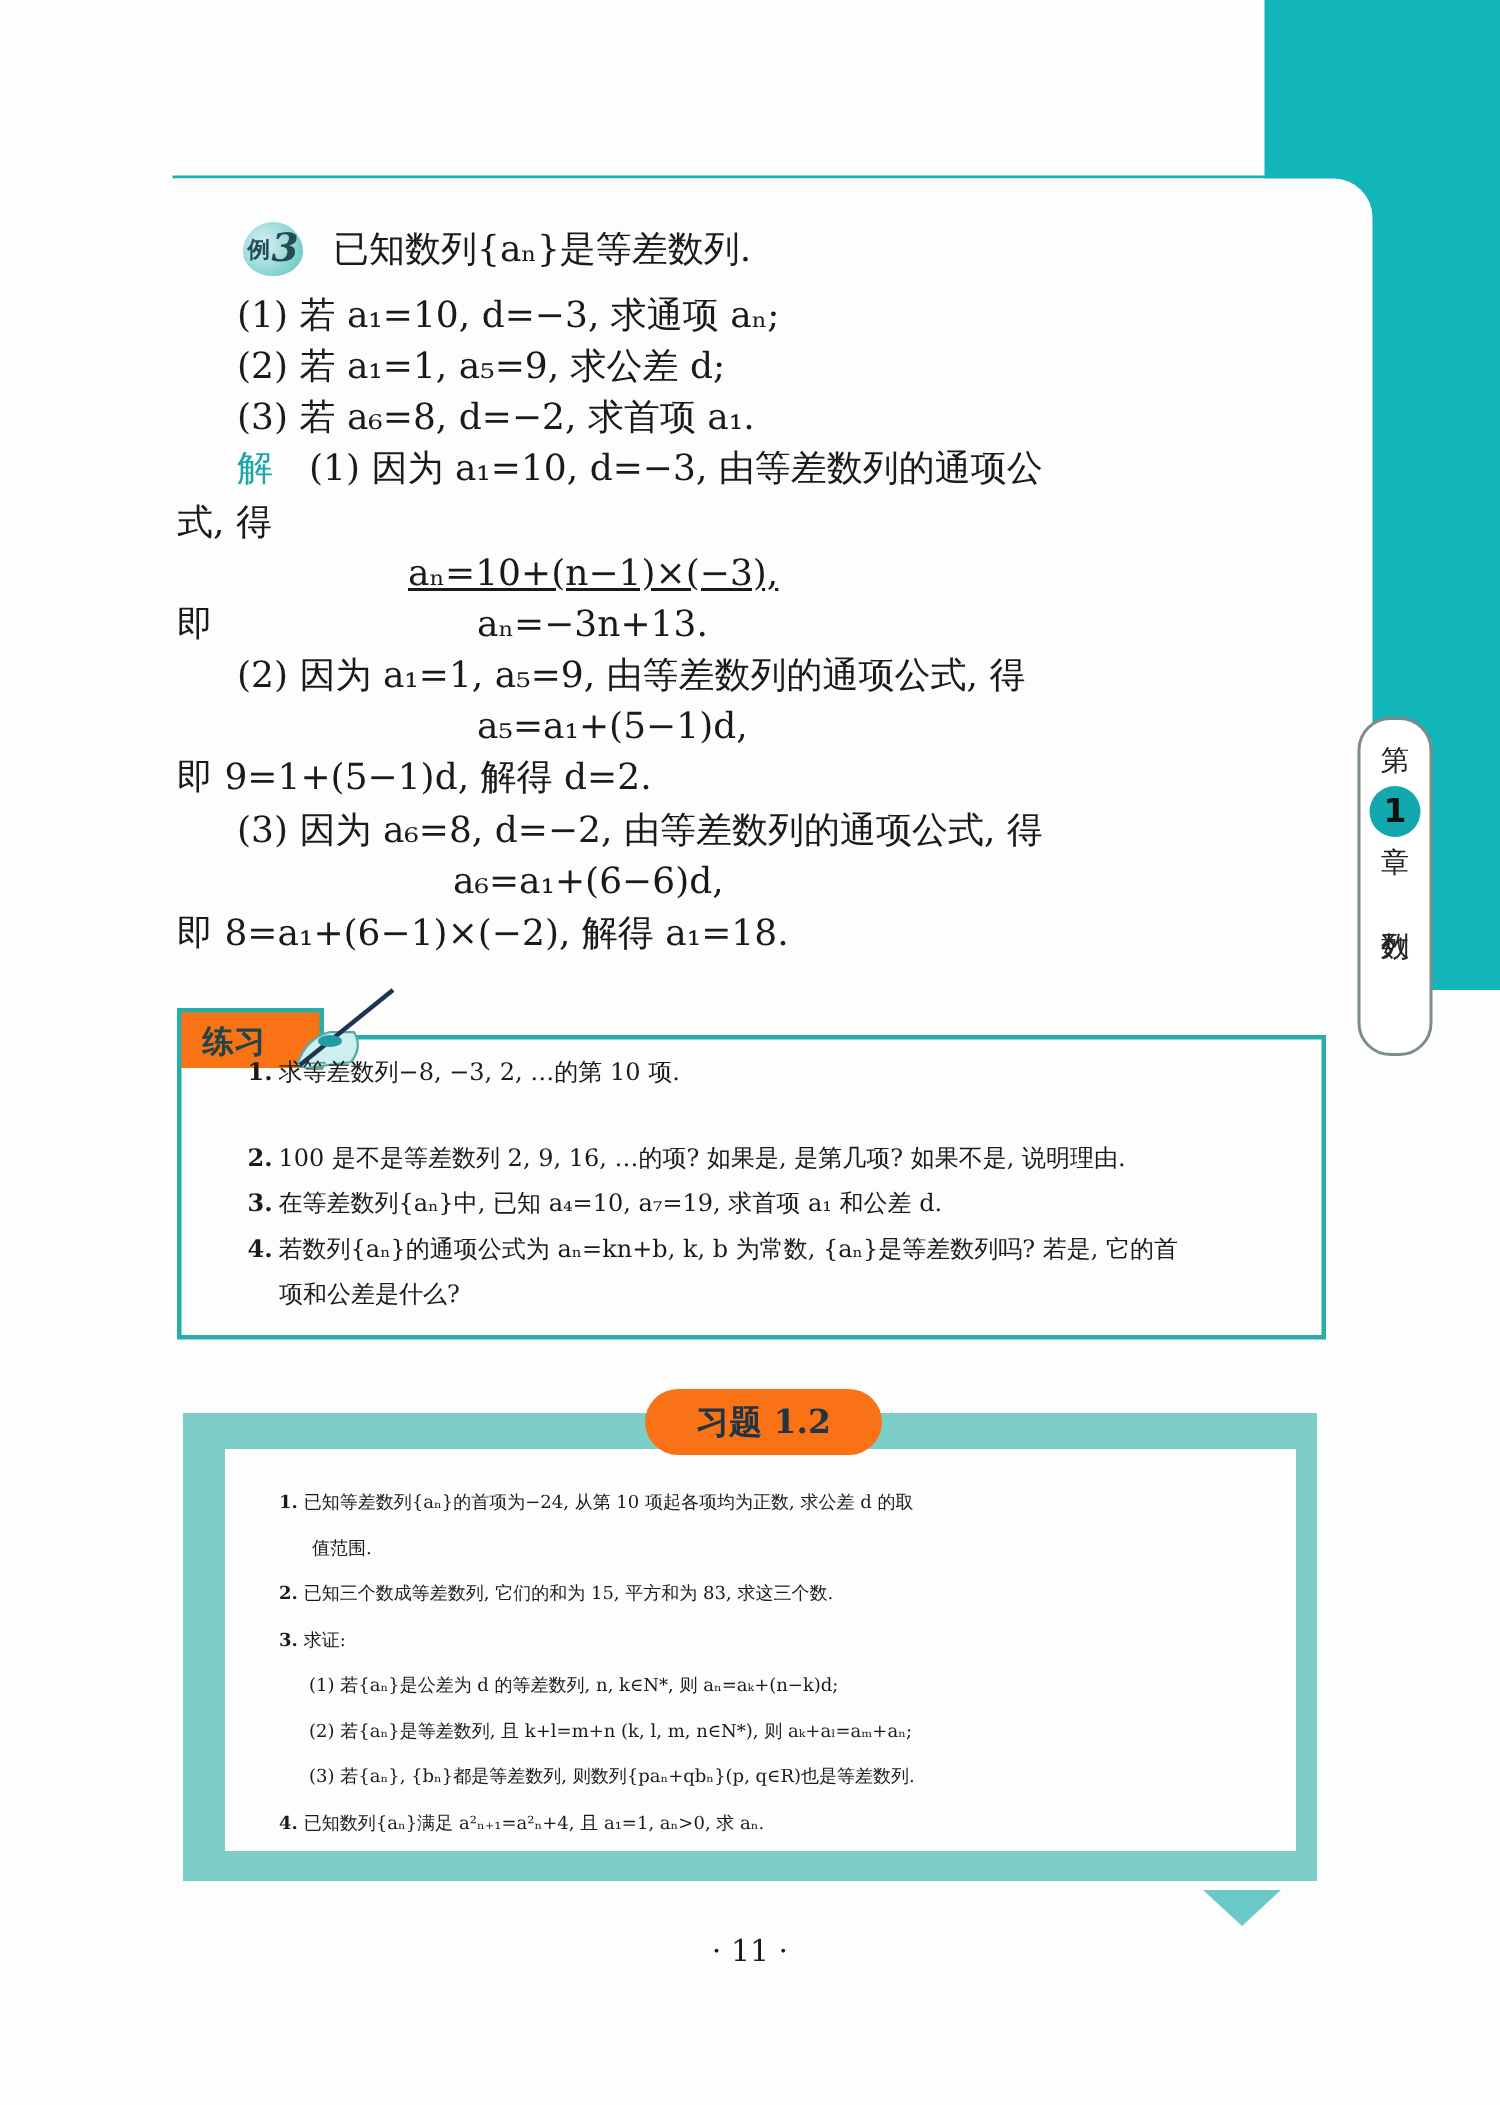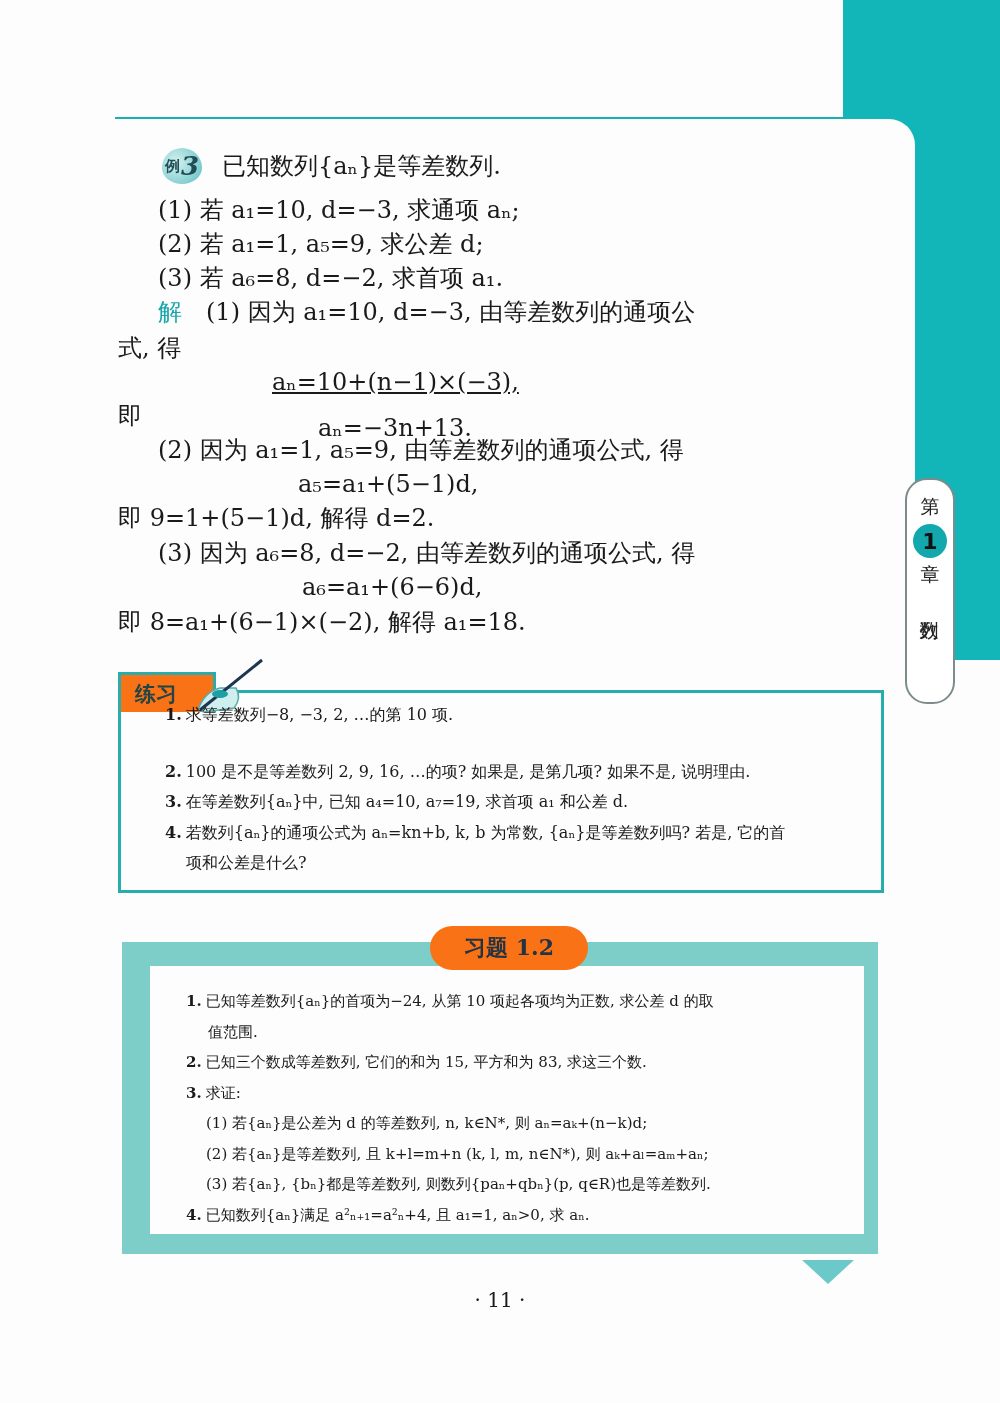--- a/index.html
+++ b/index.html
@@ -67,21 +67,21 @@
   .exercise-inner {
     position:absolute; left:150px; top:966px; width:714px; height:268px;
     background:#fdfdfd;
   }
   .exercise-title {
     position:absolute; left:430px; top:926px; width:158px; height:44px;
     background:#f97316; border-radius:22px;
     display:flex; align-items:center; justify-content:center;
     font-size:22px; font-weight:bold; color:#234;
   }
-  .e-line { position:absolute; font-size:15px; line-height:22px; white-space:nowrap; }
+  .e-line { position:absolute; font-size:12px; line-height:22px; white-space:nowrap; }
   .triangle {
     position:absolute; left:802px; top:1260px; width:0; height:0;
     border-left:26px solid transparent; border-right:26px solid transparent; border-top:24px solid #6cc9c9;
   }
   .page-num { position:absolute; left:0; width:1000px; top:1288px; text-align:center; font-size:20px; }
 </style>
 </head>
 <body>
 
 <div class="teal-band"></div>
@@ -103,23 +103,23 @@
 <div class="line" style="left:222px;top:154px;">已知数列{aₙ}是等差数列.</div>
 <div class="line" style="left:158px;top:198px;">(1) 若 a₁=10, d=−3, 求通项 aₙ;</div>
 <div class="line" style="left:158px;top:232px;">(2) 若 a₁=1, a₅=9, 求公差 d;</div>
 <div class="line" style="left:158px;top:266px;">(3) 若 a₆=8, d=−2, 求首项 a₁.</div>
 
 <div class="line jie" style="left:158px;top:300px;">解</div>
 <div class="line" style="left:206px;top:300px;">(1) 因为 a₁=10, d=−3, 由等差数列的通项公</div>
 <div class="line" style="left:118px;top:336px;">式, 得</div>
 <div class="line" style="left:272px;top:370px;text-decoration:underline;">aₙ=10+(n−1)×(−3),</div>
 <div class="line" style="left:118px;top:404px;">即</div>
-<div class="line" style="left:318px;top:404px;margin-top:12px;">aₙ=−3n+13.</div>
+<div class="line" style="left:318px;top:404px;">aₙ=−3n+13.</div>
 <div class="line" style="left:158px;top:438px;">(2) 因为 a₁=1, a₅=9, 由等差数列的通项公式, 得</div>
-<div class="line" style="left:298px;top:472px;">a₅=a₁+(5−1)d,</div>
+<div class="line" style="left:318px;top:472px;">a₅=a₁+(5−1)d,</div>
 <div class="line" style="left:118px;top:506px;">即 9=1+(5−1)d, 解得 d=2.</div>
 <div class="line" style="left:158px;top:541px;">(3) 因为 a₆=8, d=−2, 由等差数列的通项公式, 得</div>
 <div class="line" style="left:302px;top:575px;">a₆=a₁+(6−6)d,</div>
 <div class="line" style="left:118px;top:610px;">即 8=a₁+(6−1)×(−2), 解得 a₁=18.</div>
 
 <div class="practice-box"></div>
 <div class="practice-tag">练习</div>
 <svg class="pen-icon" viewBox="0 0 80 56">
   <path d="M8 52 Q14 34 30 30 L46 30 Q52 40 44 50 L14 54 Z" fill="#cfeeee" stroke="#5aa" stroke-width="1.5"></path>
   <line x1="10" y1="52" x2="72" y2="2" stroke="#1d3550" stroke-width="3"></line>

